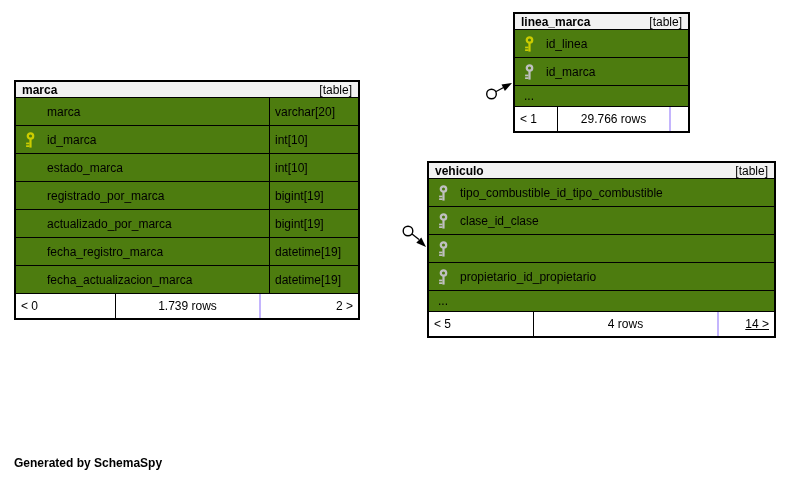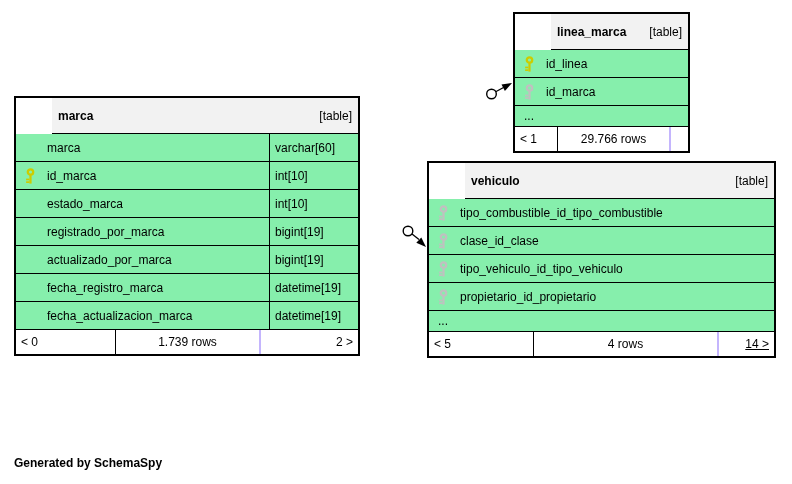--- a/index.html
+++ b/index.html
@@ -4,28 +4,28 @@
 <style>
   * { margin:0; padding:0; box-sizing:border-box; }
   html,body { background:#fff; }
   .canvas {
     position:relative; width:792px; height:484px; background:#ffffff;
     font-family:"Liberation Sans","DejaVu Sans",sans-serif; font-size:12px; color:#000;
     overflow:hidden;
   }
   .db-table { position:absolute; background:#fff; border:2px solid #000; }
   .thead {
-    height:36px; background:#f2f2f2; border-bottom:1px solid #000;
-    display:flex; align-items:center; justify-content:space-between; padding:0 6px;margin-left:36px;
+    height:16px; background:#f2f2f2; border-bottom:1px solid #000;
+    display:flex; align-items:center; justify-content:space-between; padding:0 6px;
   }
   .tname { font-weight:bold; }
   .tbadge { font-weight:normal; }
   .trow {
     height:28px; border-bottom:1px solid #000;
-    display:flex; align-items:center; background:#86efac;
+    display:flex; align-items:center; background:#4d7c0f;
   }
   .trow.ellipsis { height:21px; padding-left:9px; }
   .kcell { width:22px; margin-left:9px; display:flex; align-items:center; flex:none; }
   .cname { flex:1; white-space:nowrap; overflow:hidden; }
   .ctype {
     width:89px; flex:none; align-self:stretch; display:flex; align-items:center;
     border-left:1px solid #000; padding-left:5px; white-space:nowrap;
   }
   .tfoot { height:24px; display:flex; align-items:stretch; }
   .fcell { display:flex; align-items:center; }
@@ -34,30 +34,30 @@
   .fcell.right { justify-content:flex-end; padding-right:5px; }
   .connector { position:absolute; }
   .note { position:absolute; left:14px; top:456px; font-size:12px;font-weight:bold; }
   svg { display:block; }
 </style>
 </head>
 <body>
 
 <div class="canvas">
 
-  <div class="db-table" style="left:14px; top:96px; width:346px;">
+  <div class="db-table" style="left:14px; top:80px; width:346px;">
     <div class="thead">
       <span class="tname">marca</span>
       <span class="tbadge">[table]</span>
     </div>
 
     <div class="trow">
       <span class="kcell"></span>
       <span class="cname">marca</span>
-      <span class="ctype">varchar[60]</span>
+      <span class="ctype">varchar[20]</span>
     </div>
     <div class="trow">
       <span class="kcell">
         <svg width="11" height="16" viewBox="0 0 11 16">
           <circle cx="5.5" cy="4" r="2.7" fill="none" stroke="#cccc00" stroke-width="2.3"></circle>
           <rect x="4.4" y="6.4" width="2.2" height="9.2" fill="#cccc00"></rect>
           <rect x="1.1" y="10.6" width="3.4" height="1.7" fill="#cccc00"></rect>
           <rect x="1.1" y="13.3" width="3.4" height="1.7" fill="#cccc00"></rect>
         </svg>
       </span>
@@ -164,21 +164,20 @@
     </div>
     <div class="trow">
       <span class="kcell">
         <svg width="11" height="16" viewBox="0 0 11 16">
           <circle cx="5.5" cy="4" r="2.7" fill="none" stroke="#c0c0c0" stroke-width="2.3"></circle>
           <rect x="4.4" y="6.4" width="2.2" height="9.2" fill="#c0c0c0"></rect>
           <rect x="1.1" y="10.6" width="3.4" height="1.7" fill="#c0c0c0"></rect>
           <rect x="1.1" y="13.3" width="3.4" height="1.7" fill="#c0c0c0"></rect>
         </svg>
       </span>
-      <span class="cname">tipo_vehiculo_id_tipo_vehiculo</span>
     </div>
     <div class="trow">
       <span class="kcell">
         <svg width="11" height="16" viewBox="0 0 11 16">
           <circle cx="5.5" cy="4" r="2.7" fill="none" stroke="#c0c0c0" stroke-width="2.3"></circle>
           <rect x="4.4" y="6.4" width="2.2" height="9.2" fill="#c0c0c0"></rect>
           <rect x="1.1" y="10.6" width="3.4" height="1.7" fill="#c0c0c0"></rect>
           <rect x="1.1" y="13.3" width="3.4" height="1.7" fill="#c0c0c0"></rect>
         </svg>
       </span>

